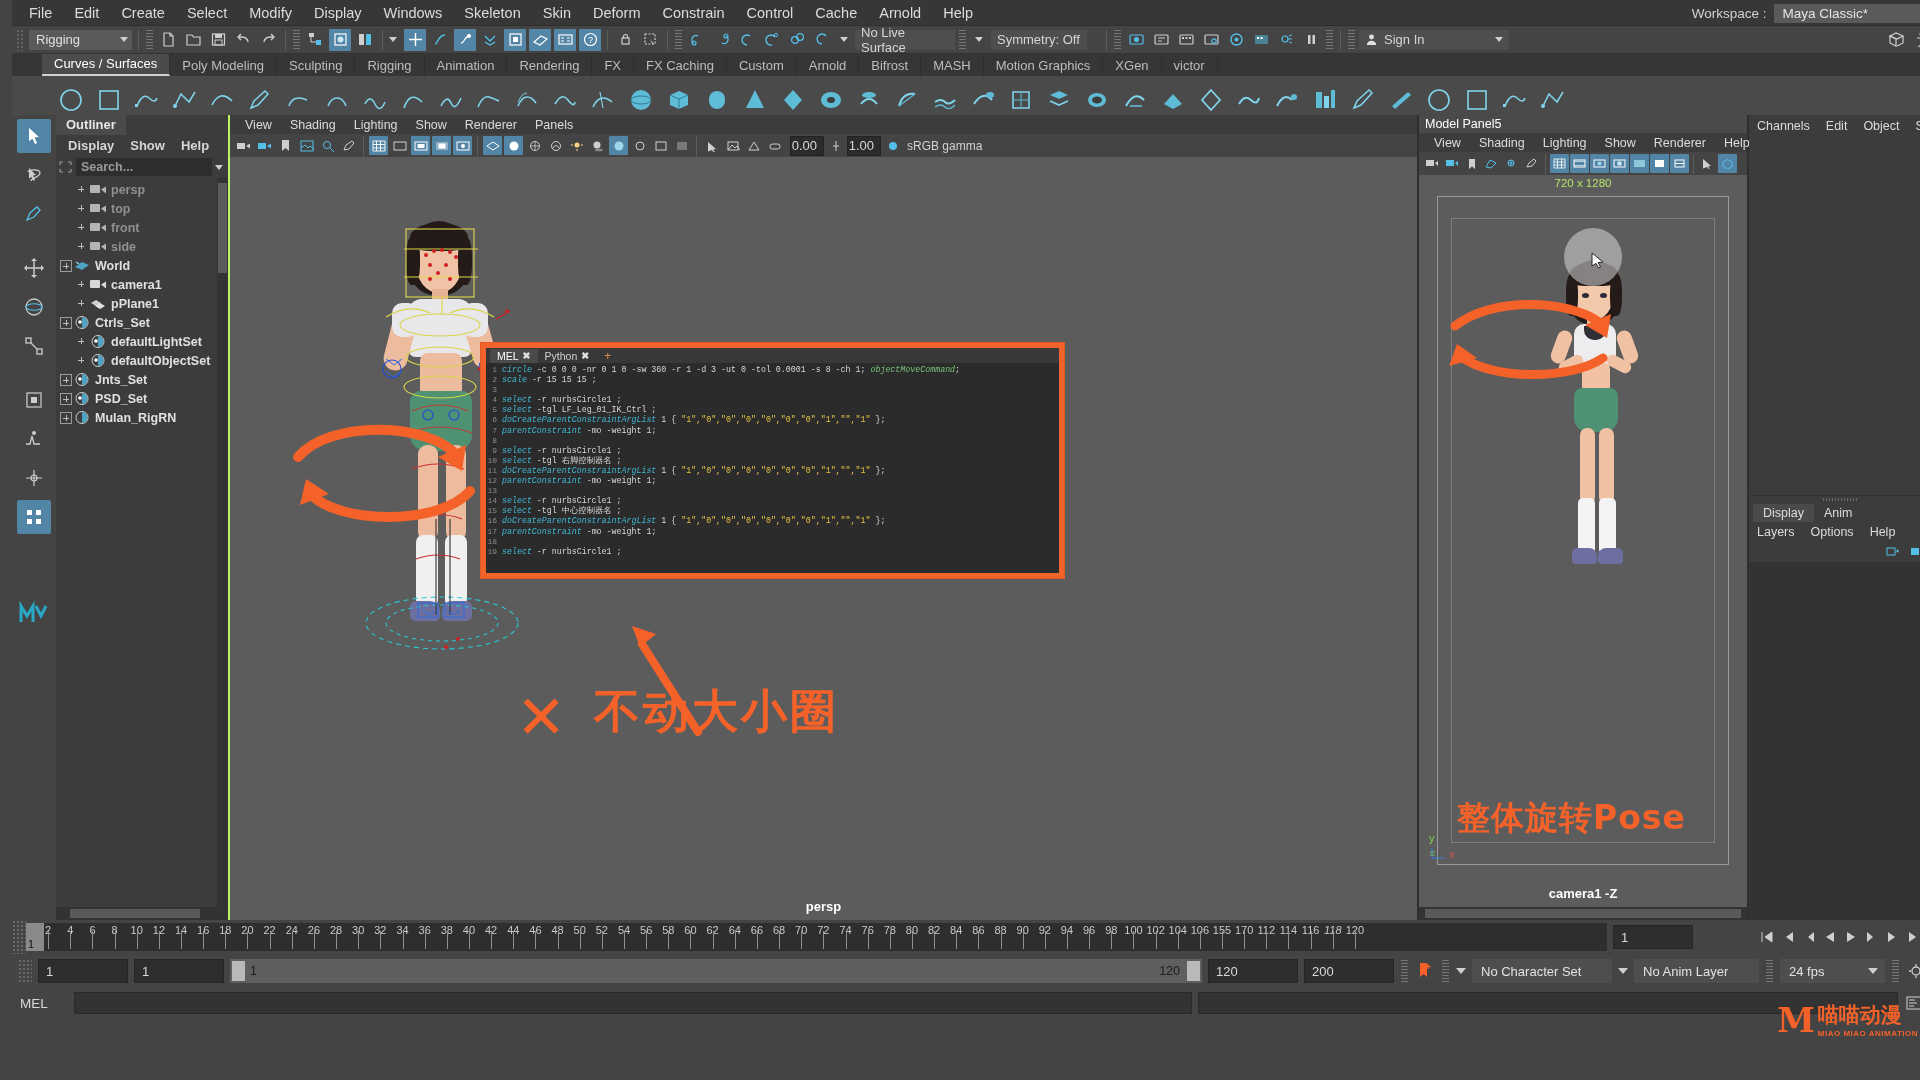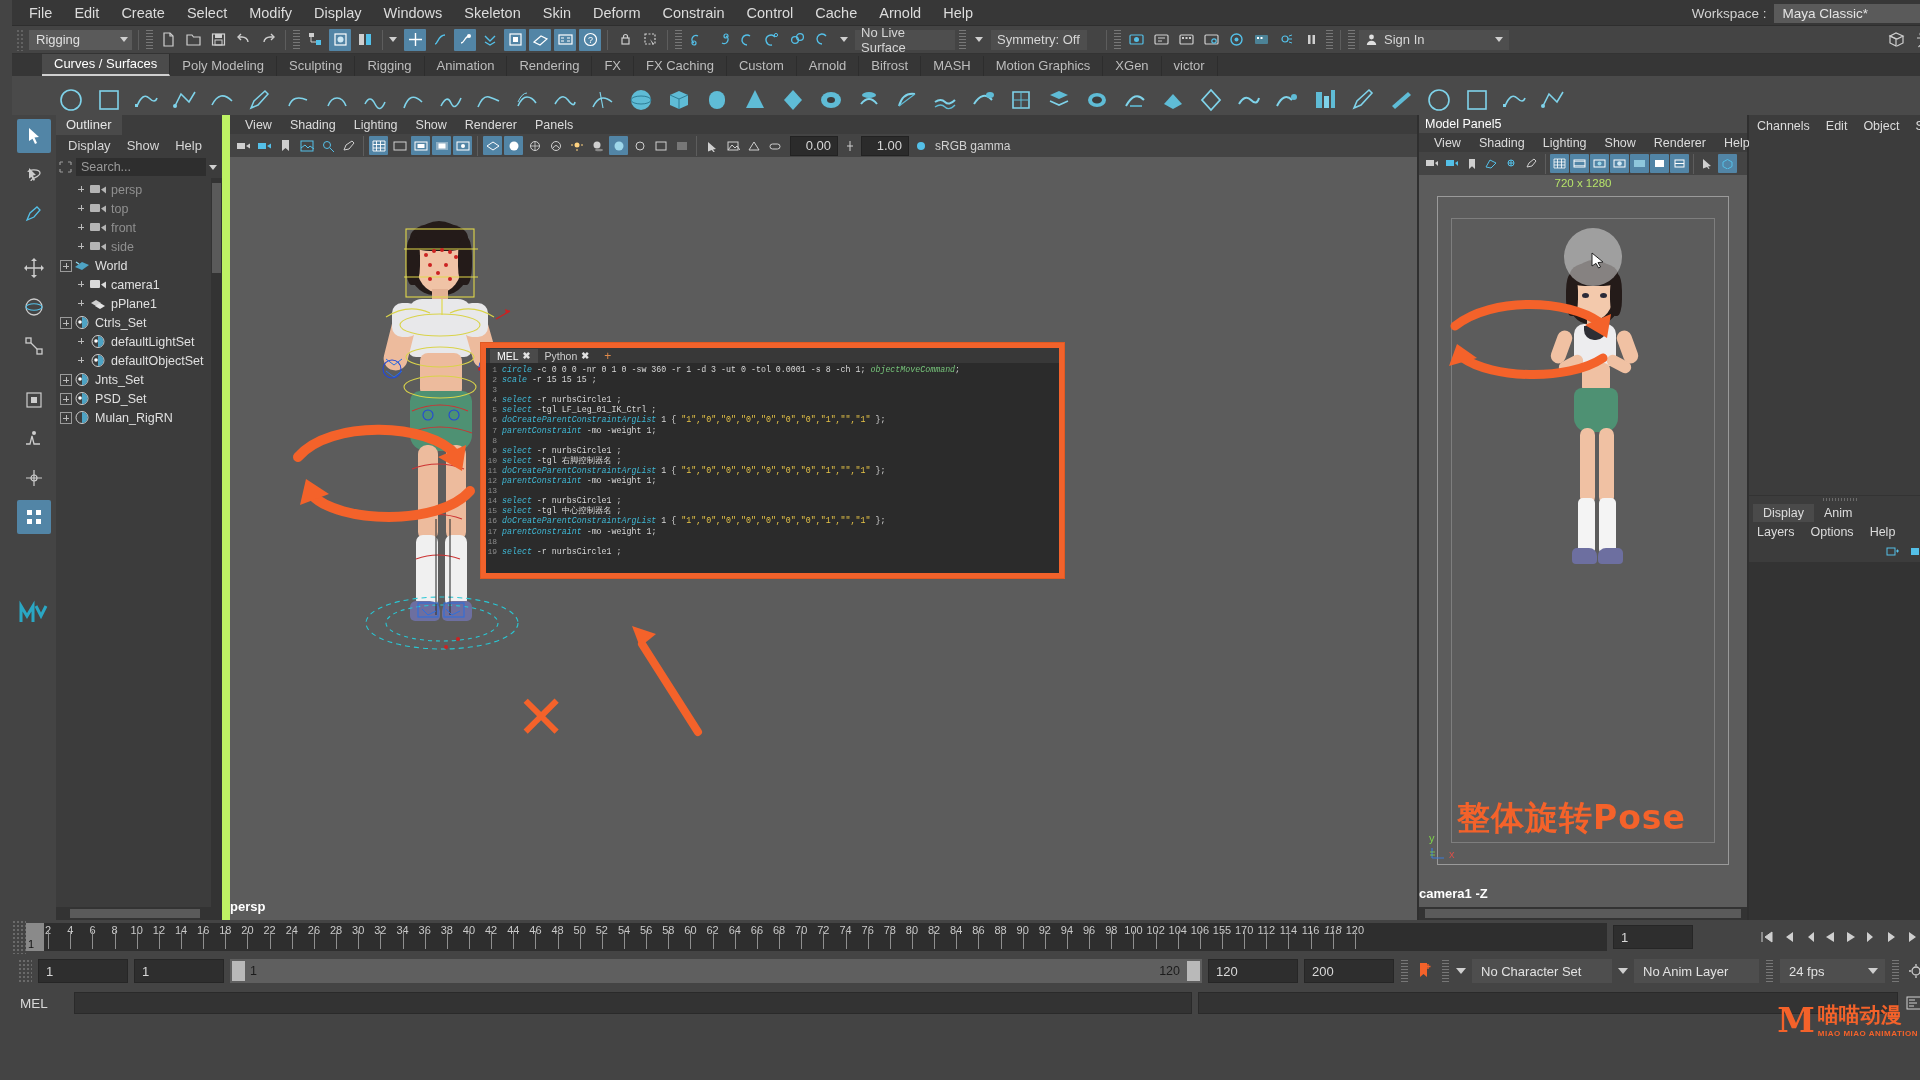--- a/index.html
+++ b/index.html
@@ -38,42 +38,42 @@
   .sep { width:1px; height:20px; background:#5d5d5d; margin:0 3px; }
   .ticks { width:7px; height:20px; background:repeating-linear-gradient(to bottom,#777 0 1px,transparent 1px 3px); margin:0 1px; }
   .ibtn {
     width:22px; height:22px; display:flex; align-items:center; justify-content:center;
     border-radius:1px; color:#cfcfcf; font-size:13px; flex:0 0 auto;
   }
   .ibtn.on { background:#5285a6; }
   .ibtn svg { display:block; }
   .fieldbox { height:20px; background:#2b2b2b; border:1px solid #222; color:#d6d6d6;
     font-size:13px; display:flex; align-items:center; padding:0 6px; }
-  .numbox { width:48px; justify-content:flex-end; }
+  .numbox { width:34px; justify-content:flex-end; }
   .livebox { width:100px; background:#4e4e4e; border:none; }
   .symbox  { width:96px;  background:#4e4e4e; border:none; }
 
   
   .shelfwrap { background:#3b3b3b; border-bottom:1px solid #303030; }
   .shelftabs { height:22px; display:flex; align-items:flex-end; padding-left:30px; background:#363636; }
   .stab { font-size:13px; color:#bdbdbd; padding:2px 12px 3px; border-right:1px solid #2d2d2d; cursor:default; }
   .stab.active { background:#4b4b4b; color:#ffffff; border-bottom:2px solid #d0d0d0; }
   .shelfrow { height:47px; display:flex; align-items:center; padding-left:44px; gap:9px; background:#4a4a4a; }
   .shelfrow .si { width:29px; height:29px; display:flex; align-items:center; justify-content:center; }
 
   
   .workspace { position:absolute; left:0; top:115px; right:0; bottom:160px; display:flex; }
   .leftrail { width:44px; background:#444; display:flex; flex-direction:column; align-items:center; padding-top:4px; gap:5px; }
   .leftrail .tool { width:34px;height:34px;display:flex;align-items:center;justify-content:center;border-radius:2px;color:#cdcdcd; }
   .leftrail .tool.sel { background:#5285a6; }
   .leftrail .tool.sel2 { background:#5285a6; }
   .railgap { height:10px; }
 
   
-  .outliner { width:174px; background:#3c3c3c; border-right:8px solid #bef264; display:flex; flex-direction:column; }
+  .outliner { width:174px; background:#3c3c3c; border-right:2px solid #bef264; display:flex; flex-direction:column;font-weight:bold; }
   .olt { height:20px; display:flex; }
   .olt .tab { background:#4a4a4a; color:#e6e6e6; font-size:13px; padding:2px 10px; }
   .olmenu { height:21px; display:flex; gap:0; align-items:center; padding-left:4px; background:#3c3c3c; }
   .olmenu span { font-size:13px; color:#d6d6d6; padding:1px 8px; }
   .olsearchrow { height:22px; display:flex; align-items:center; gap:3px; padding:0 2px; }
   .olsearch { flex:1; height:18px; background:#2e2e2e; color:#9a9a9a; font-size:12.5px; display:flex; align-items:center; padding:0 5px; }
   .olcaret { width:0;height:0;border-left:4px solid transparent;border-right:4px solid transparent;border-top:5px solid #cfcfcf;margin-right:3px;}
   .oltree { flex:1; background:#3c3c3c; padding-top:2px; overflow:hidden; position:relative; }
   .olrow { height:19px; display:flex; align-items:center; font-size:12.5px; color:#e0e0e0; padding-left:4px; }
   .olrow.dim { color:#909090; }
@@ -90,21 +90,21 @@
   .olhbar .thumb { position:absolute; left:14px; width:130px; top:2px; bottom:2px; background:#5a5a5a; }
 
   
   .vp { display:flex; flex-direction:column; position:relative; background:#5c5c5c; }
   .vpmenu { height:19px; background:#3c3c3c; display:flex; align-items:center; padding-left:6px; }
   .vpmenu span { font-size:12.5px; color:#dcdcdc; padding:0 9px; }
   .vptools { height:23px; background:#444; display:flex; align-items:center; gap:2px; padding-left:4px; }
   .vtb { width:19px;height:19px;display:flex;align-items:center;justify-content:center;color:#cfcfcf;font-size:11px;border-radius:1px; }
   .vtb.on { background:#5285a6; }
   .vpcanvas { flex:1; position:relative; overflow:hidden; background:#5c5c5c; }
-  .vplabel { position:absolute; bottom:6px; left:0; right:0; text-align:left; font-size:13px; color:#ffffff; font-weight:bold; }
+  .vplabel { position:absolute; bottom:6px; left:0; right:0; text-align:center; font-size:13px; color:#ffffff; font-weight:bold; }
 
   
   .fig { position:absolute; }
 
   
   .scripted {
     position:absolute; left:469px; top:343px; width:583px; height:235px;
     background:#f2622b; padding:5px; box-shadow:0 0 0 1px #e05a23;
   }
   .se-tabs { height:15px; background:#383838; display:flex; align-items:center; gap:0; padding-left:4px; }
@@ -1160,20 +1160,21 @@
           <path d="M40 118l6-26 23 15z" fill="#f4622a"></path>
         </svg>
 
         <svg class="anno" style="left:390px;top:455px;width:140px;height:130px;">
           <path d="M78 120L22 32" fill="none" stroke="#f4622a" stroke-width="8" stroke-linecap="round"></path>
           <path d="M12 14l24 8-16 13z" fill="#f4622a"></path>
         </svg>
 
         <div class="anno cn-text" style="left:286px;top:530px;font-size:60px;line-height:1;">✕</div>
 
+        <div class="anno cn-text" style="left:364px;top:524px;font-size:46px;letter-spacing:3px;">不动大小圈</div>
 
         <div class="vplabel">persp</div>
       </div>
     </div>
 
     <div class="vp" style="width:330px;border-left:2px solid #2f2f2f;">
       <div style="height:18px;background:#4a4a4a;display:flex;align-items:center;padding-left:6px;">
         <span style="font-size:12.5px;color:#fff;">Model Panel5</span>
       </div>
       <div class="vpmenu" id="vp-right-menus">

